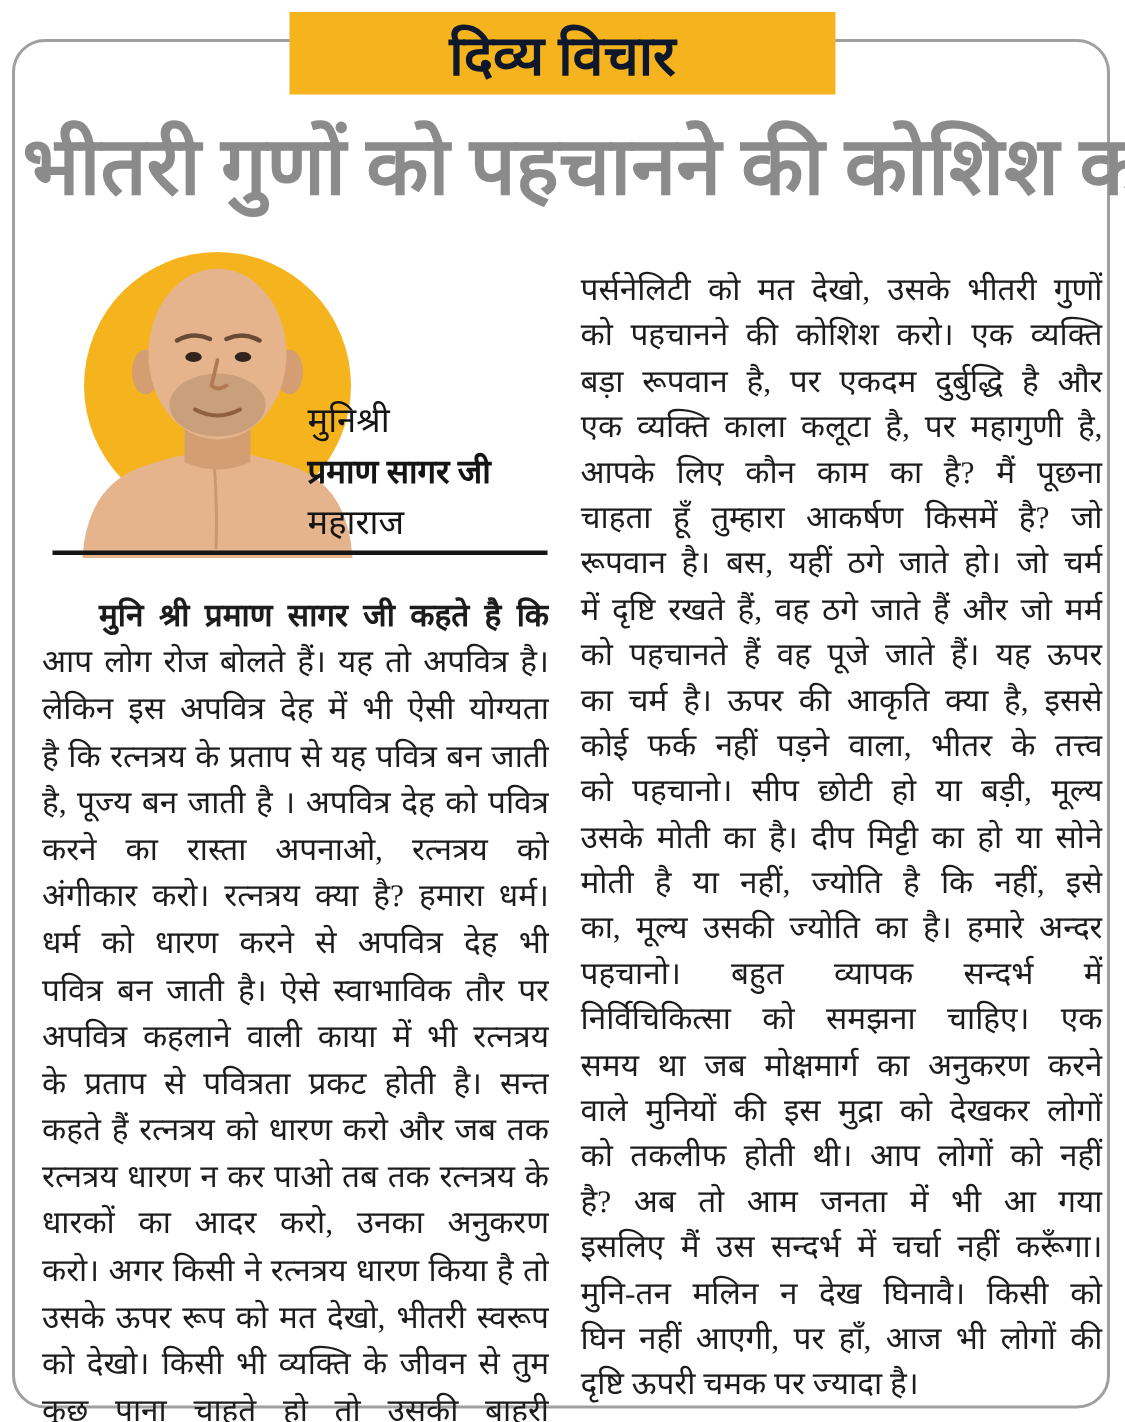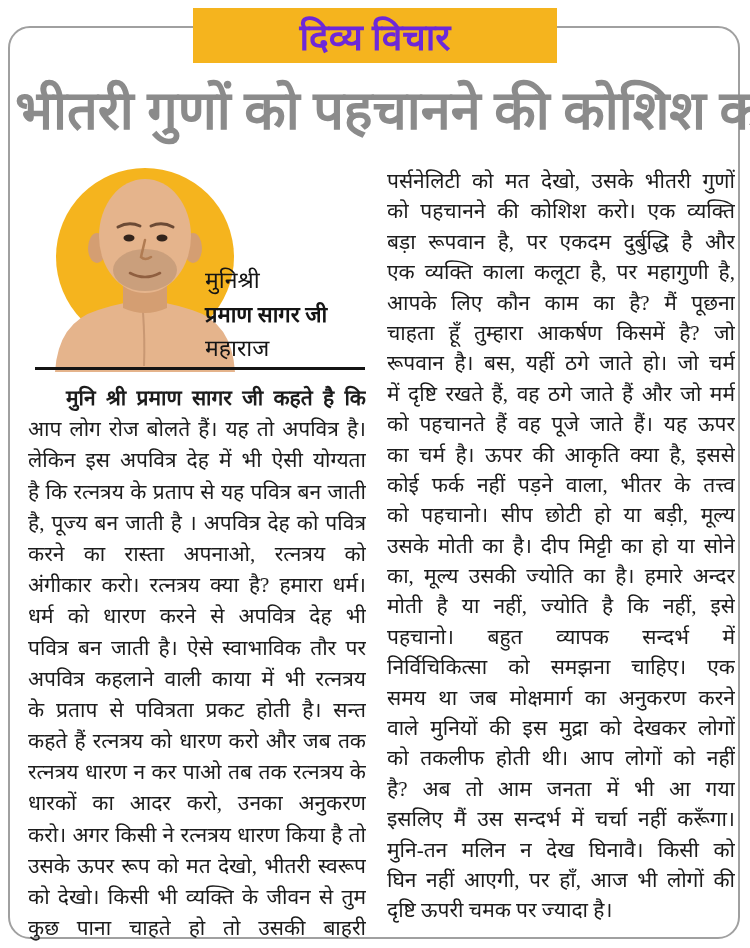--- a/index.html
+++ b/index.html
@@ -18,40 +18,41 @@
   }
   .frame{
     position:absolute;left:8px;top:26px;width:732px;height:913px;
     border:2px solid var(--border-gray);border-radius:22px;
     box-sizing:border-box;background:#ffffff;
   }
   .banner{
     position:absolute;left:193px;top:8px;width:364px;height:55px;
     background:var(--banner-yellow);
     display:flex;align-items:center;justify-content:center;
-    font-weight:bold;font-size:37px;color:#6d28d9;z-index:3;
+    font-weight:bold;font-size:37px;color:#0f172a;z-index:3;
   }
   .headline{
     position:absolute;left:15px;top:82px;width:720px;height:58px;
     text-align:center;font-weight:bold;font-size:54px;line-height:58px;
     color:var(--headline-gray);z-index:2;white-space:nowrap;
   }
   .photo-block{position:absolute;left:30px;top:160px;width:340px;height:212px;z-index:2;}
   .caption{
     position:absolute;left:205px;top:264px;width:165px;z-index:3;
     color:#141414;font-size:23px;line-height:34px;
   }
   .caption .cap-bold{font-weight:bold;font-size:22px;}
   .caption-divider{
     position:absolute;left:35px;top:367px;width:330px;height:3px;
     background:#141414;z-index:2;
   }
   .col{
     position:absolute;color:var(--body-text);z-index:2;
     font-size:21px;
+    margin-top:12px;
   }
   .col-left{left:28px;top:383px;width:338px;}
   .col-right{left:387px;top:166px;width:348px;}
   .text-line{
     text-align:justify;text-align-last:justify;
     overflow:hidden;white-space:nowrap;
   }
   .col-left .text-line{height:31.2px;line-height:31.2px;}
   .col-right .text-line{height:30.4px;line-height:30.4px;}
   .col-left .text-line:first-child{text-indent:38px;font-weight:bold;}
@@ -134,22 +135,22 @@
     <div class="text-line">एक व्यक्ति काला कलूटा है, पर महागुणी है,</div>
     <div class="text-line">आपके लिए कौन काम का है? मैं पूछना</div>
     <div class="text-line">चाहता हूँ तुम्हारा आकर्षण किसमें है? जो</div>
     <div class="text-line">रूपवान है। बस, यहीं ठगे जाते हो। जो चर्म</div>
     <div class="text-line">में दृष्टि रखते हैं, वह ठगे जाते हैं और जो मर्म</div>
     <div class="text-line">को पहचानते हैं वह पूजे जाते हैं। यह ऊपर</div>
     <div class="text-line">का चर्म है। ऊपर की आकृति क्या है, इससे</div>
     <div class="text-line">कोई फर्क नहीं पड़ने वाला, भीतर के तत्त्व</div>
     <div class="text-line">को पहचानो। सीप छोटी हो या बड़ी, मूल्य</div>
     <div class="text-line">उसके मोती का है। दीप मिट्टी का हो या सोने</div>
+    <div class="text-line">मोती है या नहीं, ज्योति है कि नहीं, इसे</div>
     <div class="text-line">का, मूल्य उसकी ज्योति का है। हमारे अन्दर</div>
-    <div class="text-line">मोती है या नहीं, ज्योति है कि नहीं, इसे</div>
     <div class="text-line">पहचानो। बहुत व्यापक सन्दर्भ में</div>
     <div class="text-line">निर्विचिकित्सा को समझना चाहिए। एक</div>
     <div class="text-line">समय था जब मोक्षमार्ग का अनुकरण करने</div>
     <div class="text-line">वाले मुनियों की इस मुद्रा को देखकर लोगों</div>
     <div class="text-line">को तकलीफ होती थी। आप लोगों को नहीं</div>
     <div class="text-line">है? अब तो आम जनता में भी आ गया</div>
     <div class="text-line">इसलिए मैं उस सन्दर्भ में चर्चा नहीं करूँगा।</div>
     <div class="text-line">मुनि-तन मलिन न देख घिनावै। किसी को</div>
     <div class="text-line">घिन नहीं आएगी, पर हाँ, आज भी लोगों की</div>
     <div class="text-line">दृष्टि ऊपरी चमक पर ज्यादा है।</div>

